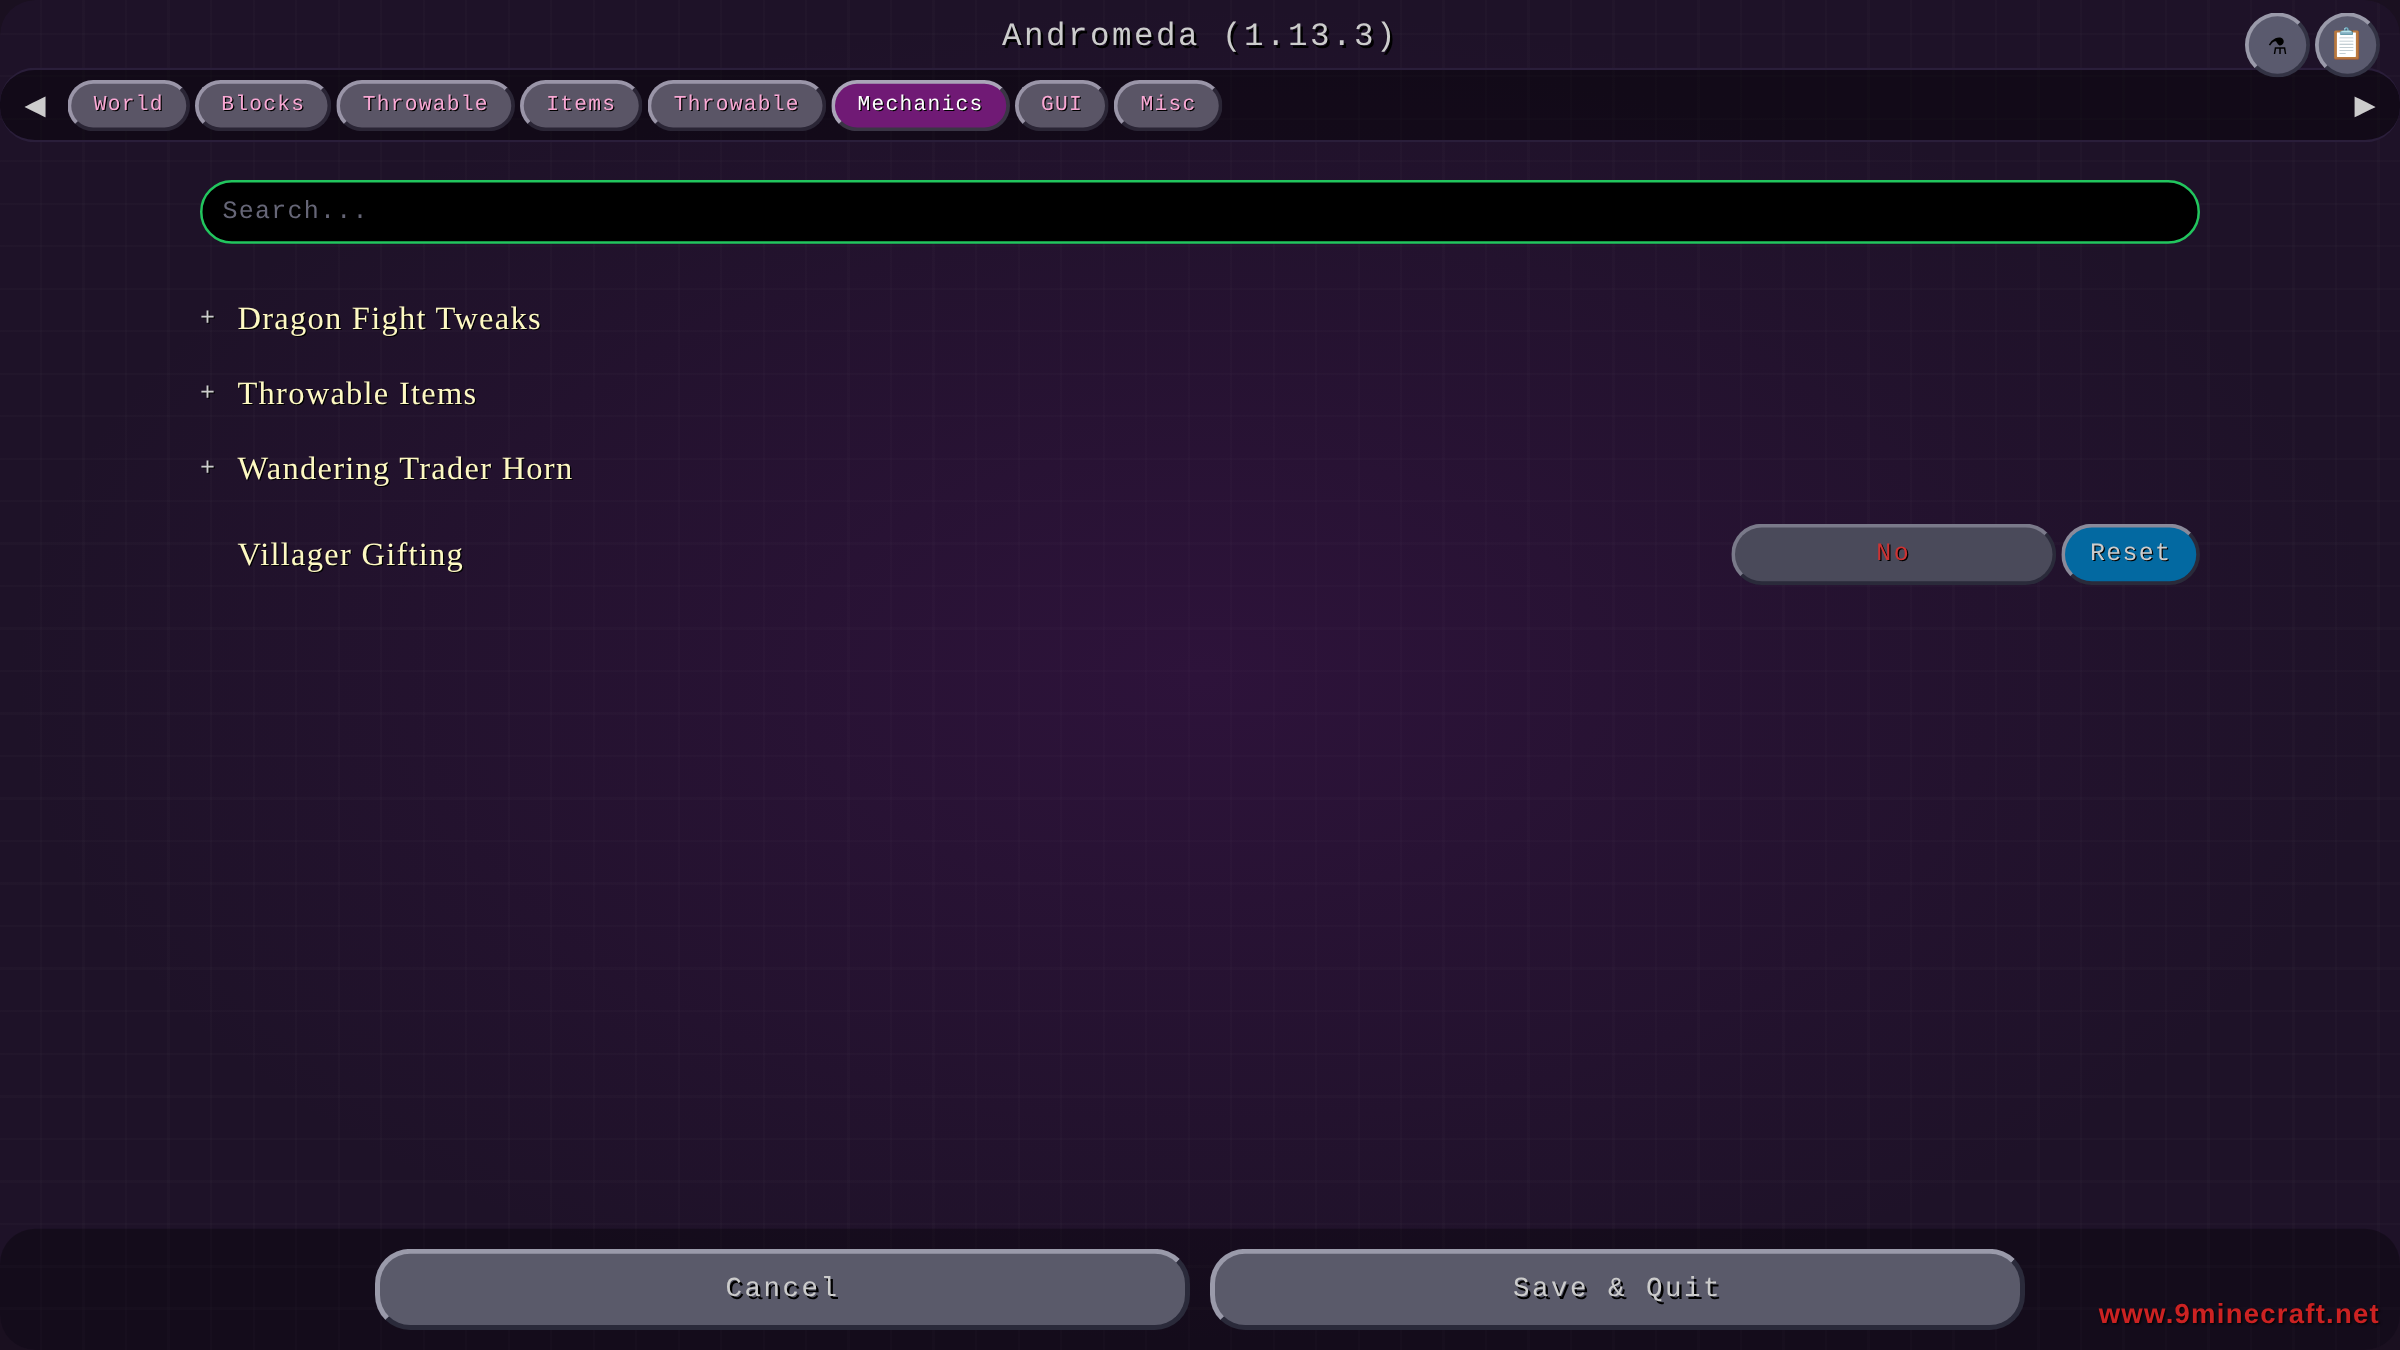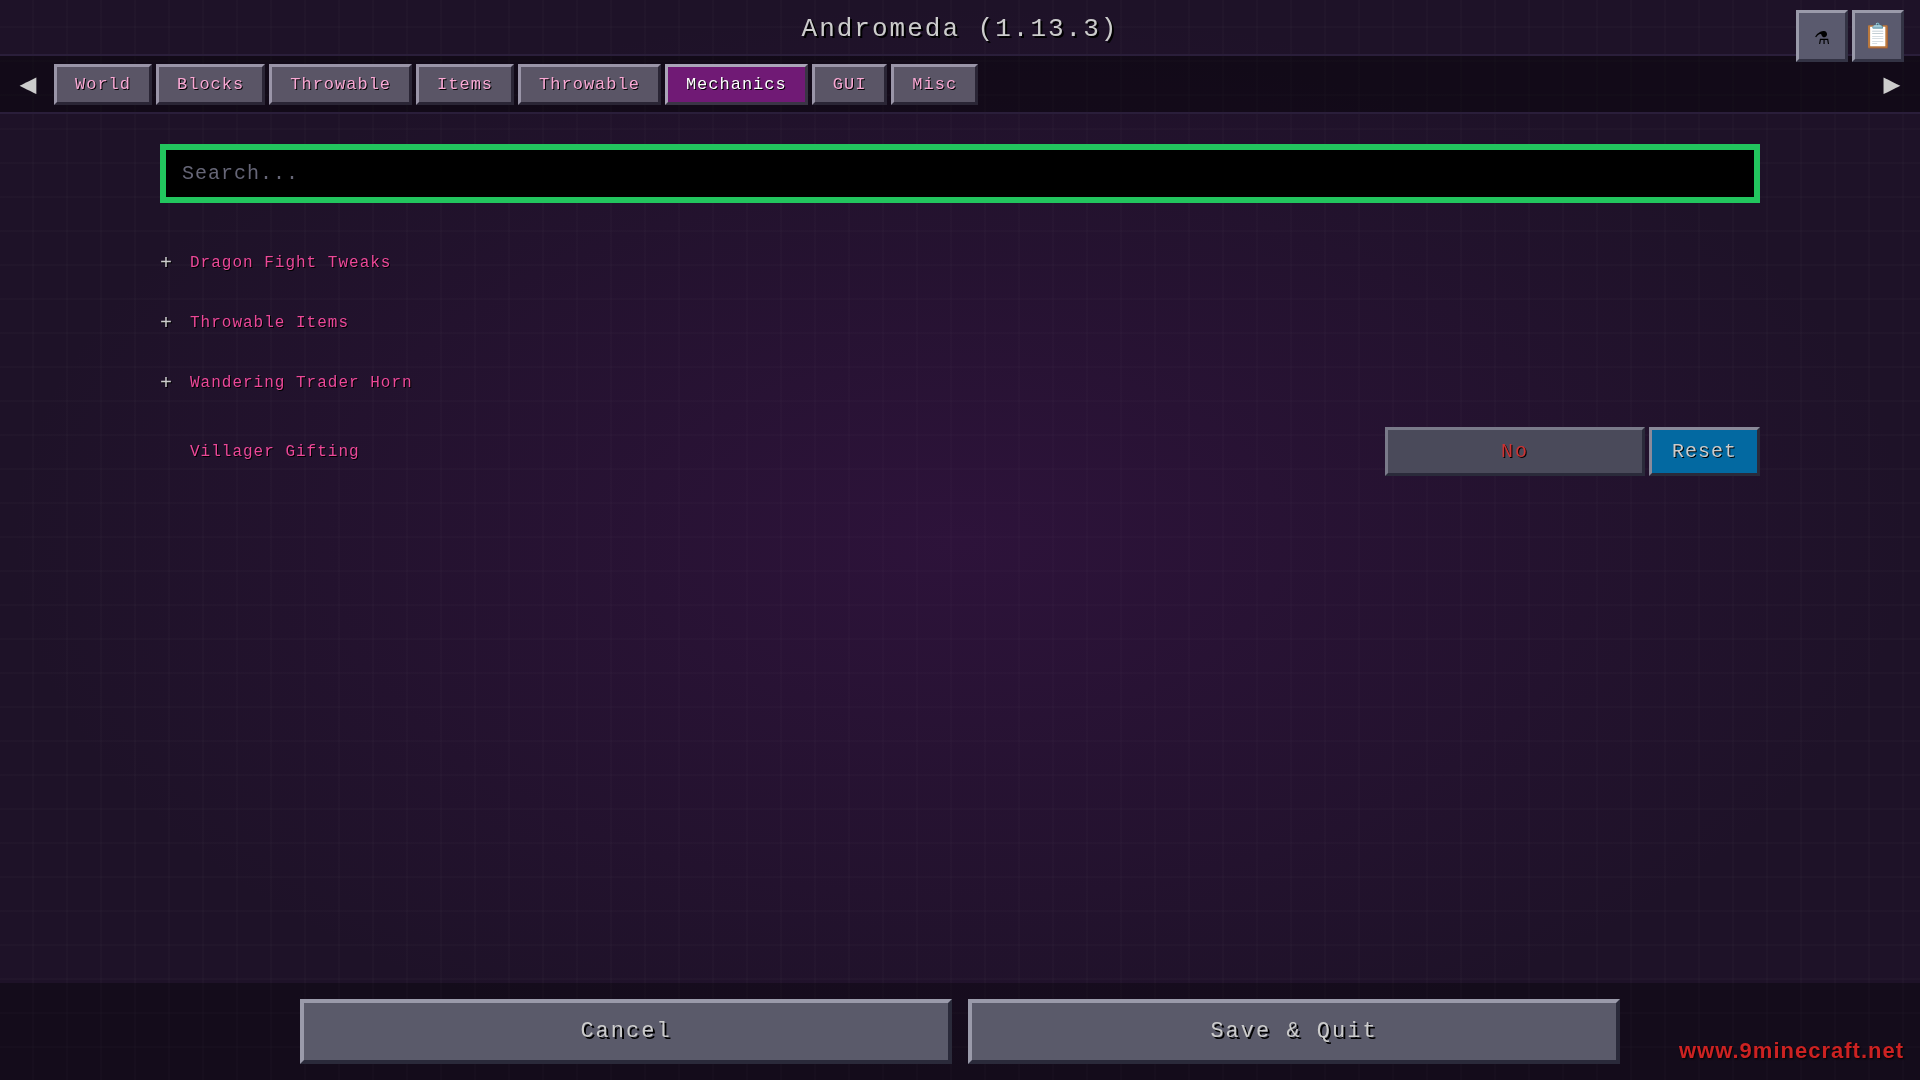--- a/index.html
+++ b/index.html
@@ -1,15 +1,15 @@
 <!DOCTYPE html>
 <html><head>
   <meta charset="utf-8">
   <style>
-    * { margin: 0; padding: 0; box-sizing: border-box; }
+    * { margin: 0; padding: 0; box-sizing: border-box; border-radius: 28px; }
 
     body {
       width: 1920px;
       height: 1080px;
       overflow: hidden;
       background-color: #1a1020;
       font-family: 'Courier New', Courier, monospace;
       position: relative;
     }
 
@@ -147,21 +147,21 @@
     }
 
     
     .search-container {
       margin-bottom: 30px;
     }
 
     .search-input {
       width: 100%;
       background: #000000;
-      border: 6px solid #22c55e;
+      border: 2px solid #22c55e;
       color: #aaaaaa;
       font-family: 'Courier New', Courier, monospace;
       font-size: 20px;
       padding: 12px 16px;
       outline: none;
       letter-spacing: 1px;
     }
 
     .search-input::placeholder {
       color: #666677;
@@ -184,25 +184,25 @@
     .expand-btn {
       color: #cccccc;
       font-size: 20px;
       width: 30px;
       flex-shrink: 0;
       cursor: pointer;
       text-shadow: 1px 1px 0px #000;
     }
 
     .setting-label {
-      color: #ec4899;
-      font-size: 16px;
-      letter-spacing: 1px;
-      text-shadow: 1px 1px 0px #000;
-      font-family: Liberation Mono, monospace;
+      color: #fef9c3;
+      font-size: 26px;
+      letter-spacing: 1px;
+      text-shadow: 1px 1px 0px #000;
+      font-family: Liberation Serif, serif;
       flex: 1;
     }
 
     .setting-controls {
       display: flex;
       gap: 4px;
       align-items: flex-end;
     }
 
     .toggle-btn {

